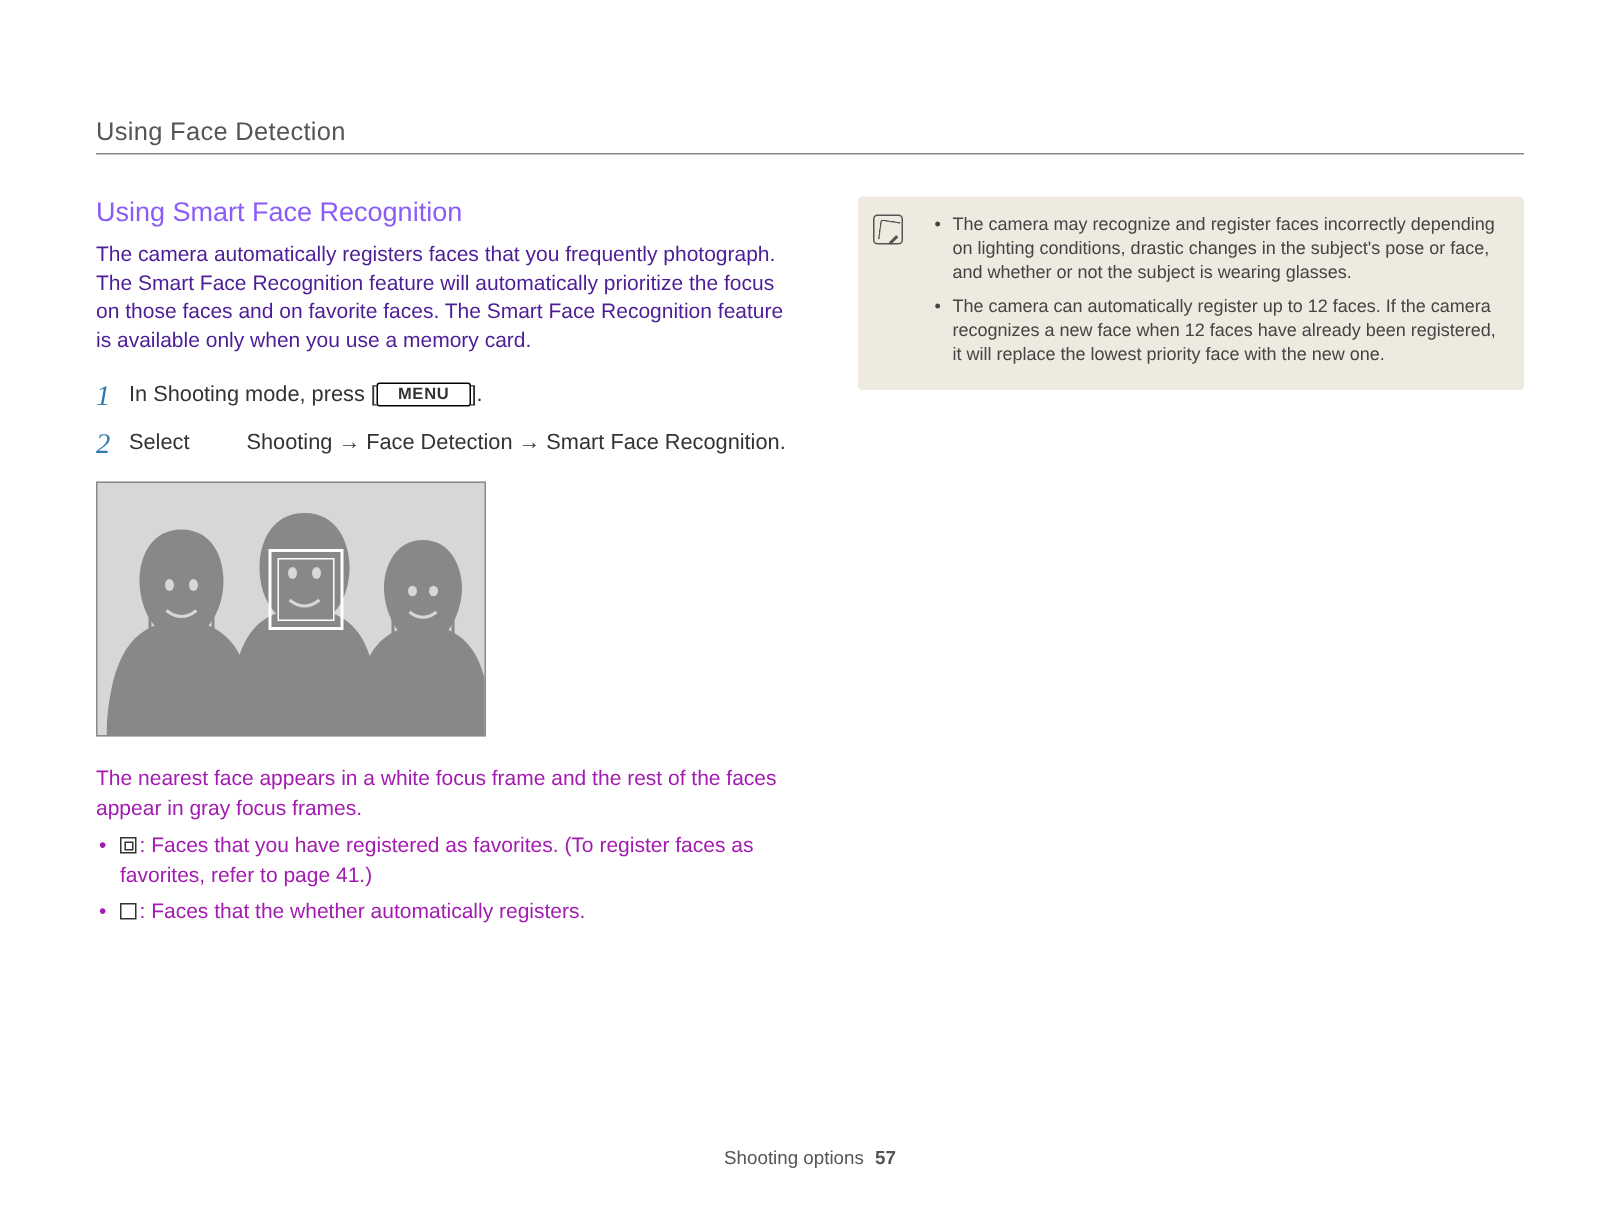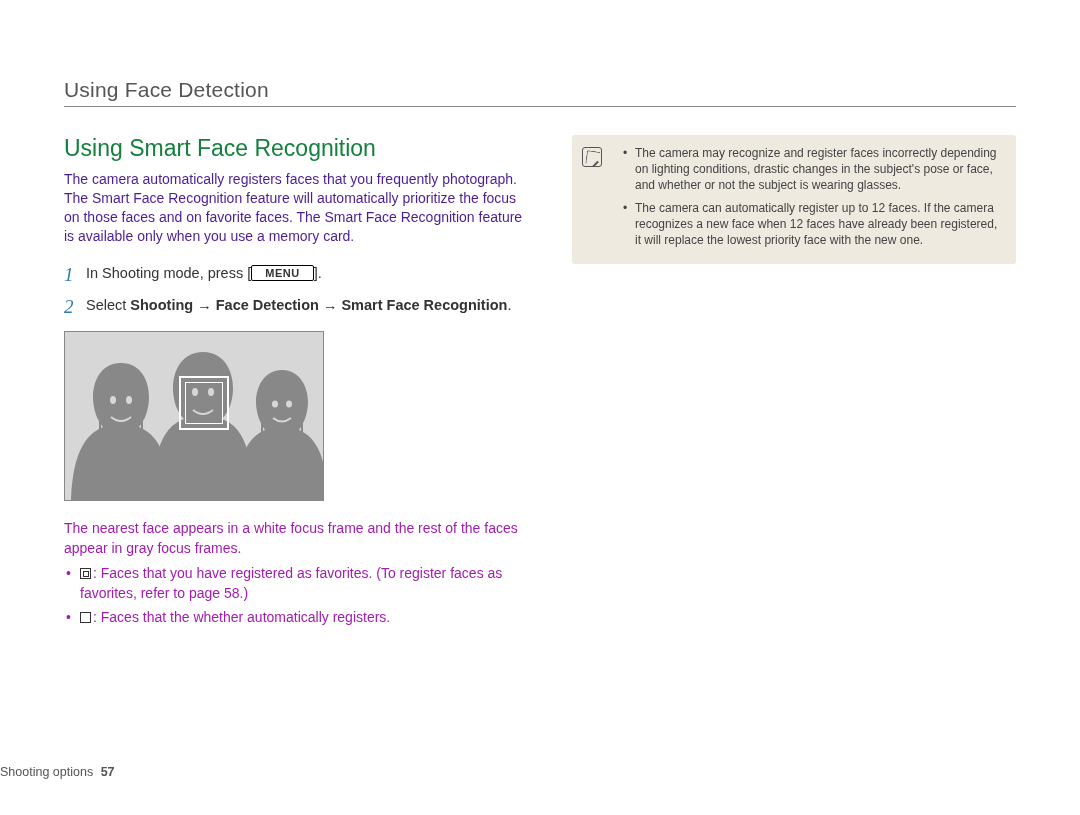--- a/index.html
+++ b/index.html
@@ -13,34 +13,34 @@
   }
   .page {
     padding: 78px 64px 0 64px;
   }
   .header-line {
     border-bottom: 1px solid #888;
     padding-bottom: 4px;
     margin-bottom: 28px;
   }
   .header-title {
-    font-size: 21px;
+    font-size: 17px;
     font-weight: 300;
     color: #555;
     letter-spacing: 0.2px;
   }
   .columns {
     display: flex;
     gap: 48px;
   }
   .col-left { flex: 0 0 460px; }
   .col-right { flex: 1; }
   .section-title {
-    font-size: 23px;
-    color: #15803d;
+    font-size: 18px;
+    color: #8b5cf6;
     font-weight: 400;
     margin-bottom: 8px;
   }
   .body-text {
     font-size: 14px;
     color: #4c1d95;
     line-height: 1.35;
     font-weight: 300;
   }
   .steps { margin-top: 18px; }
@@ -66,21 +66,21 @@
   .menu-btn {
     display: inline-block;
     border: 1px solid #000;
     font-weight: 700;
     font-size: 11px;
     padding: 0px 13px;
     letter-spacing: 0.5px;
     vertical-align: 1px;
     border-radius: 2px;
   }
-  .strong { font-weight: 700; }
+  .strong { font-weight: 400; margin-left: 34px; }
   .illustration {
     width: 260px;
     height: 170px;
     border: 1px solid #888;
     background: #d7d7d7;
     margin: 12px 0 18px 0;
     position: relative;
     overflow: hidden;
   }
   .sil {
@@ -164,21 +164,21 @@
     background:#555;
     transform: rotate(-45deg);
   }
   .note-box ul { list-style: none; }
   .note-box li { padding-left: 12px; position: relative; margin-bottom: 6px; }
   .note-box li::before { content: "•"; position: absolute; left: 0; top: 0; }
   .footer {
     position: absolute;
     bottom: 36px;
     left: 0; right: 0;
-    text-align: left;
+    text-align: center;
     font-size: 12.5px;
     color: #555;
   }
   .footer .pnum { font-weight: 600; margin-left: 4px; }
 </style>
 </head>
 <body>
 
 <div class="page">
 
@@ -241,21 +241,21 @@
           </div>
         <div class="face-frame" style="left:196px; top:56px; width:42px; height:46px;">
             <div class="inner"></div>
           </div>
       </div>
 
       <div class="legend">
         <p>The nearest face appears in a white focus frame and the rest of the faces appear in gray focus frames.</p>
         <ul>
           <li>
-            <span class="sq dbl"></span><span>: Faces that you have registered as favorites. (To register faces as favorites, refer to page 58.)</span>
+            <span class="sq dbl"></span><span>: Faces that you have registered as favorites. (To register faces as favorites, refer to page 41.)</span>
           </li>
           <li>
             <span class="sq"></span><span>: Faces that the whether automatically registers.</span>
           </li>
         </ul>
       </div>
 
     </div>
 
     <div class="col-right">

